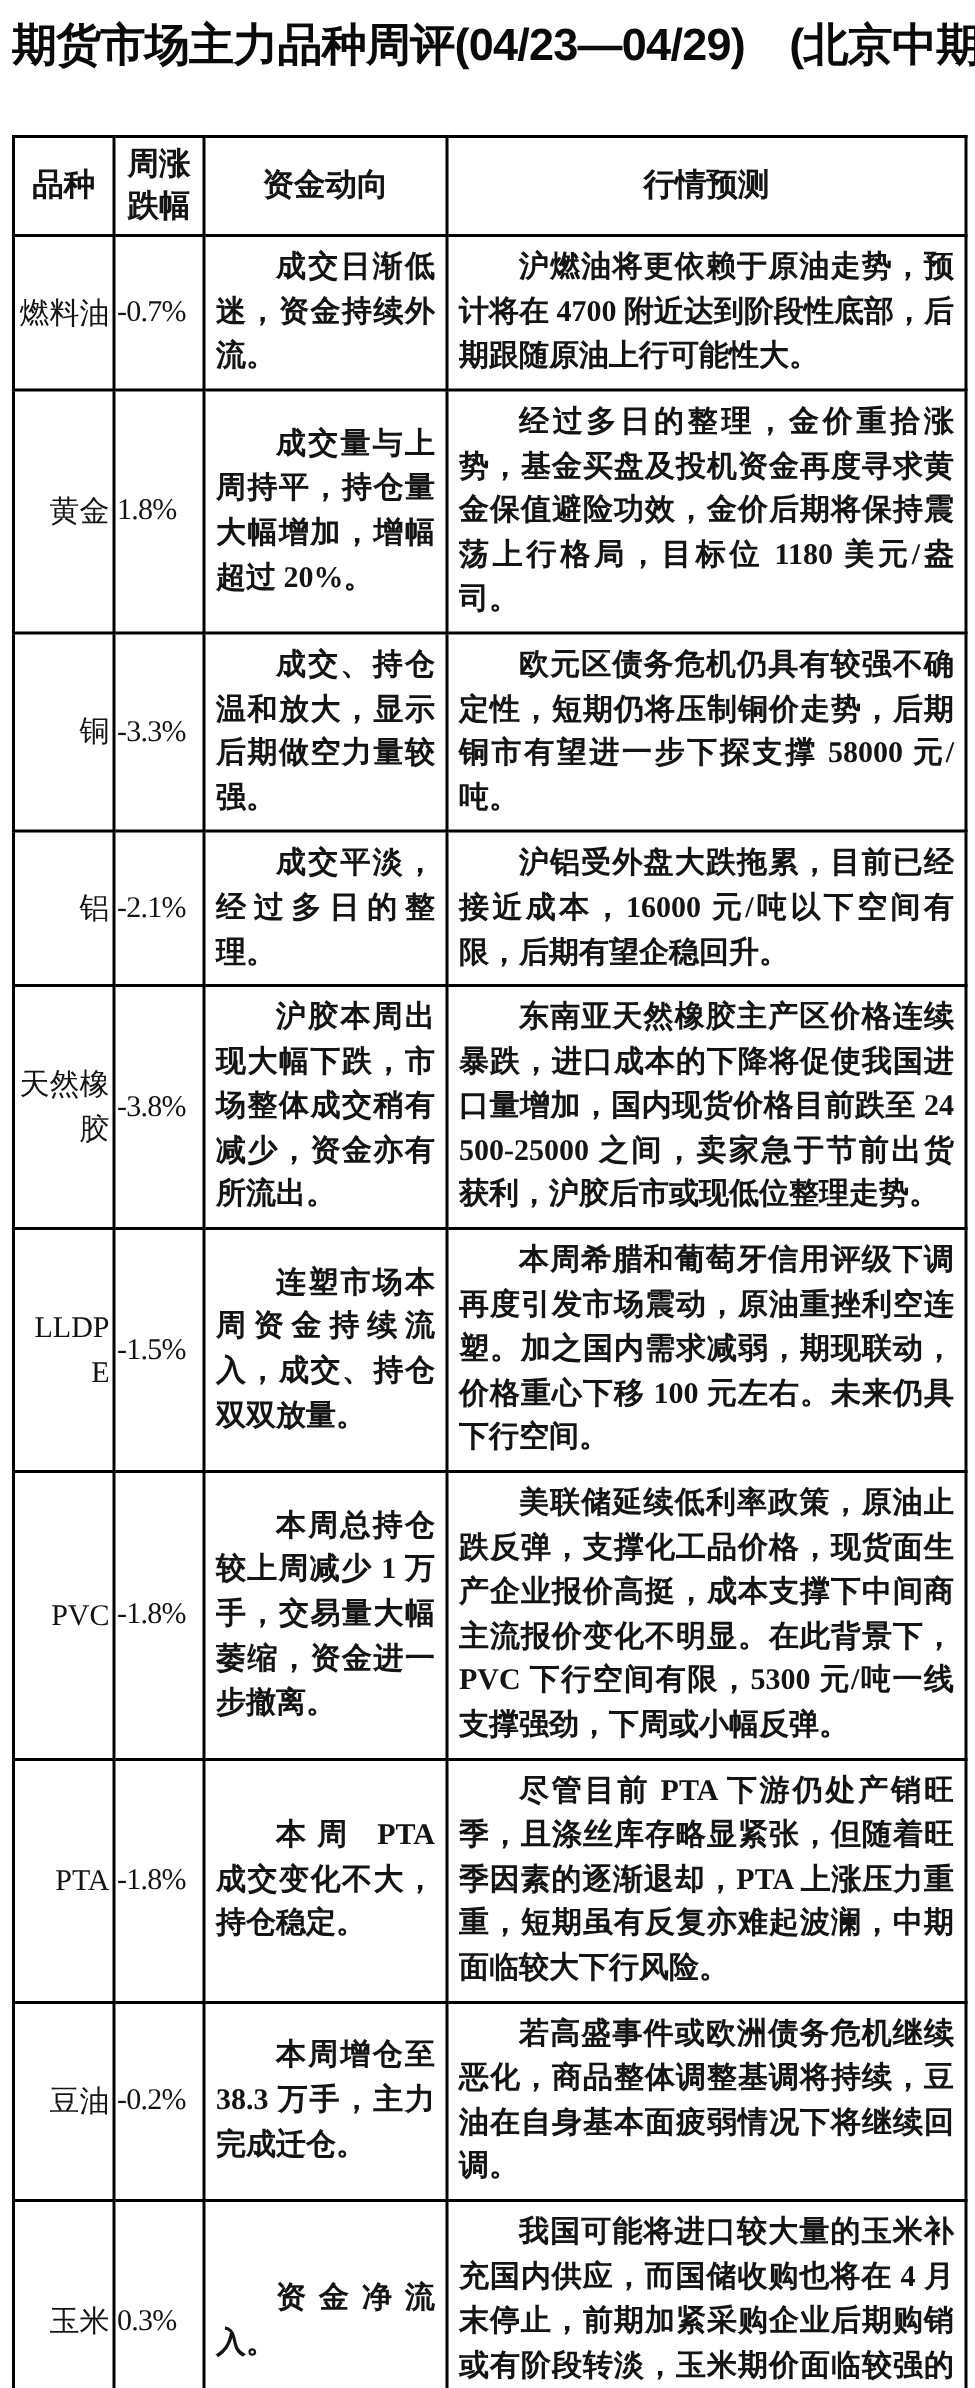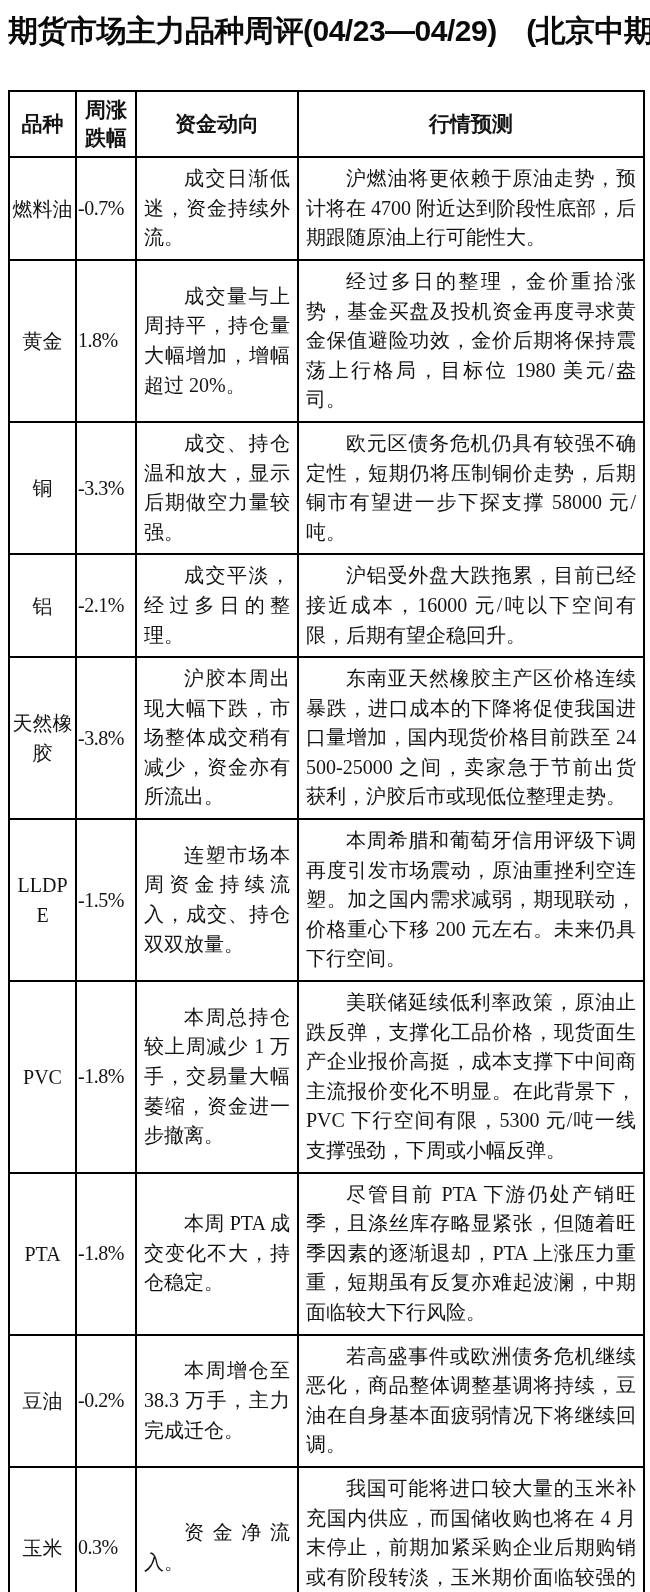--- a/index.html
+++ b/index.html
@@ -43,35 +43,36 @@
     font-family: "Liberation Sans", "DejaVu Sans", sans-serif;
     font-weight: 700;
     font-size: 21px;
     text-align: center;
     padding: 4px 3px;
     line-height: 1.35;
   }
   thead tr { height: 66px; }
   td.variety-cell {
     font-size: 20px;
-    text-align: center;
+    text-align: right;
     padding: 4px 2px;
     line-height: 1.5;
   }
   td.change-cell {
     font-size: 20px;
     text-align: left;
     padding: 2px 1px;
     letter-spacing: -0.5px;
   }
   td.funds-cell,
   td.forecast-cell {
     font-size: 20px;
     padding: 6px 7px;
     line-height: 1.48;
+    font-weight: bold;
   }
   td.funds-cell p,
   td.forecast-cell p {
     margin: 0;
     text-indent: 2em;
     text-align: justify;
     text-justify: inter-character;
   }
   
   tbody tr:nth-child(1)  { height: 100px; }
@@ -119,21 +120,21 @@
             <p>沪燃油将更依赖于原油走势，预计将在 4700 附近达到阶段性底部，后期跟随原油上行可能性大。</p>
           </td>
       </tr>
       <tr>
         <td class="variety-cell">黄金</td>
         <td class="change-cell">1.8%</td>
         <td class="funds-cell">
             <p>成交量与上周持平，持仓量大幅增加，增幅超过 20%。</p>
           </td>
         <td class="forecast-cell">
-            <p>经过多日的整理，金价重拾涨势，基金买盘及投机资金再度寻求黄金保值避险功效，金价后期将保持震荡上行格局，目标位 1980 美元/盎司。</p>
+            <p>经过多日的整理，金价重拾涨势，基金买盘及投机资金再度寻求黄金保值避险功效，金价后期将保持震荡上行格局，目标位 1180 美元/盎司。</p>
           </td>
       </tr>
       <tr>
         <td class="variety-cell">铜</td>
         <td class="change-cell">-3.3%</td>
         <td class="funds-cell">
             <p>成交、持仓温和放大，显示后期做空力量较强。</p>
           </td>
         <td class="forecast-cell">
             <p>欧元区债务危机仍具有较强不确定性，短期仍将压制铜价走势，后期铜市有望进一步下探支撑 58000 元/吨。</p>
@@ -159,21 +160,21 @@
             <p>东南亚天然橡胶主产区价格连续暴跌，进口成本的下降将促使我国进口量增加，国内现货价格目前跌至 24500-25000 之间，卖家急于节前出货获利，沪胶后市或现低位整理走势。</p>
           </td>
       </tr>
       <tr>
         <td class="variety-cell">LLDPE</td>
         <td class="change-cell">-1.5%</td>
         <td class="funds-cell">
             <p>连塑市场本周资金持续流入，成交、持仓双双放量。</p>
           </td>
         <td class="forecast-cell">
-            <p>本周希腊和葡萄牙信用评级下调再度引发市场震动，原油重挫利空连塑。加之国内需求减弱，期现联动，价格重心下移 200 元左右。未来仍具下行空间。</p>
+            <p>本周希腊和葡萄牙信用评级下调再度引发市场震动，原油重挫利空连塑。加之国内需求减弱，期现联动，价格重心下移 100 元左右。未来仍具下行空间。</p>
           </td>
       </tr>
       <tr>
         <td class="variety-cell">PVC</td>
         <td class="change-cell">-1.8%</td>
         <td class="funds-cell">
             <p>本周总持仓较上周减少 1 万手，交易量大幅萎缩，资金进一步撤离。</p>
           </td>
         <td class="forecast-cell">
             <p>美联储延续低利率政策，原油止跌反弹，支撑化工品价格，现货面生产企业报价高挺，成本支撑下中间商主流报价变化不明显。在此背景下，PVC 下行空间有限，5300 元/吨一线支撑强劲，下周或小幅反弹。</p>

